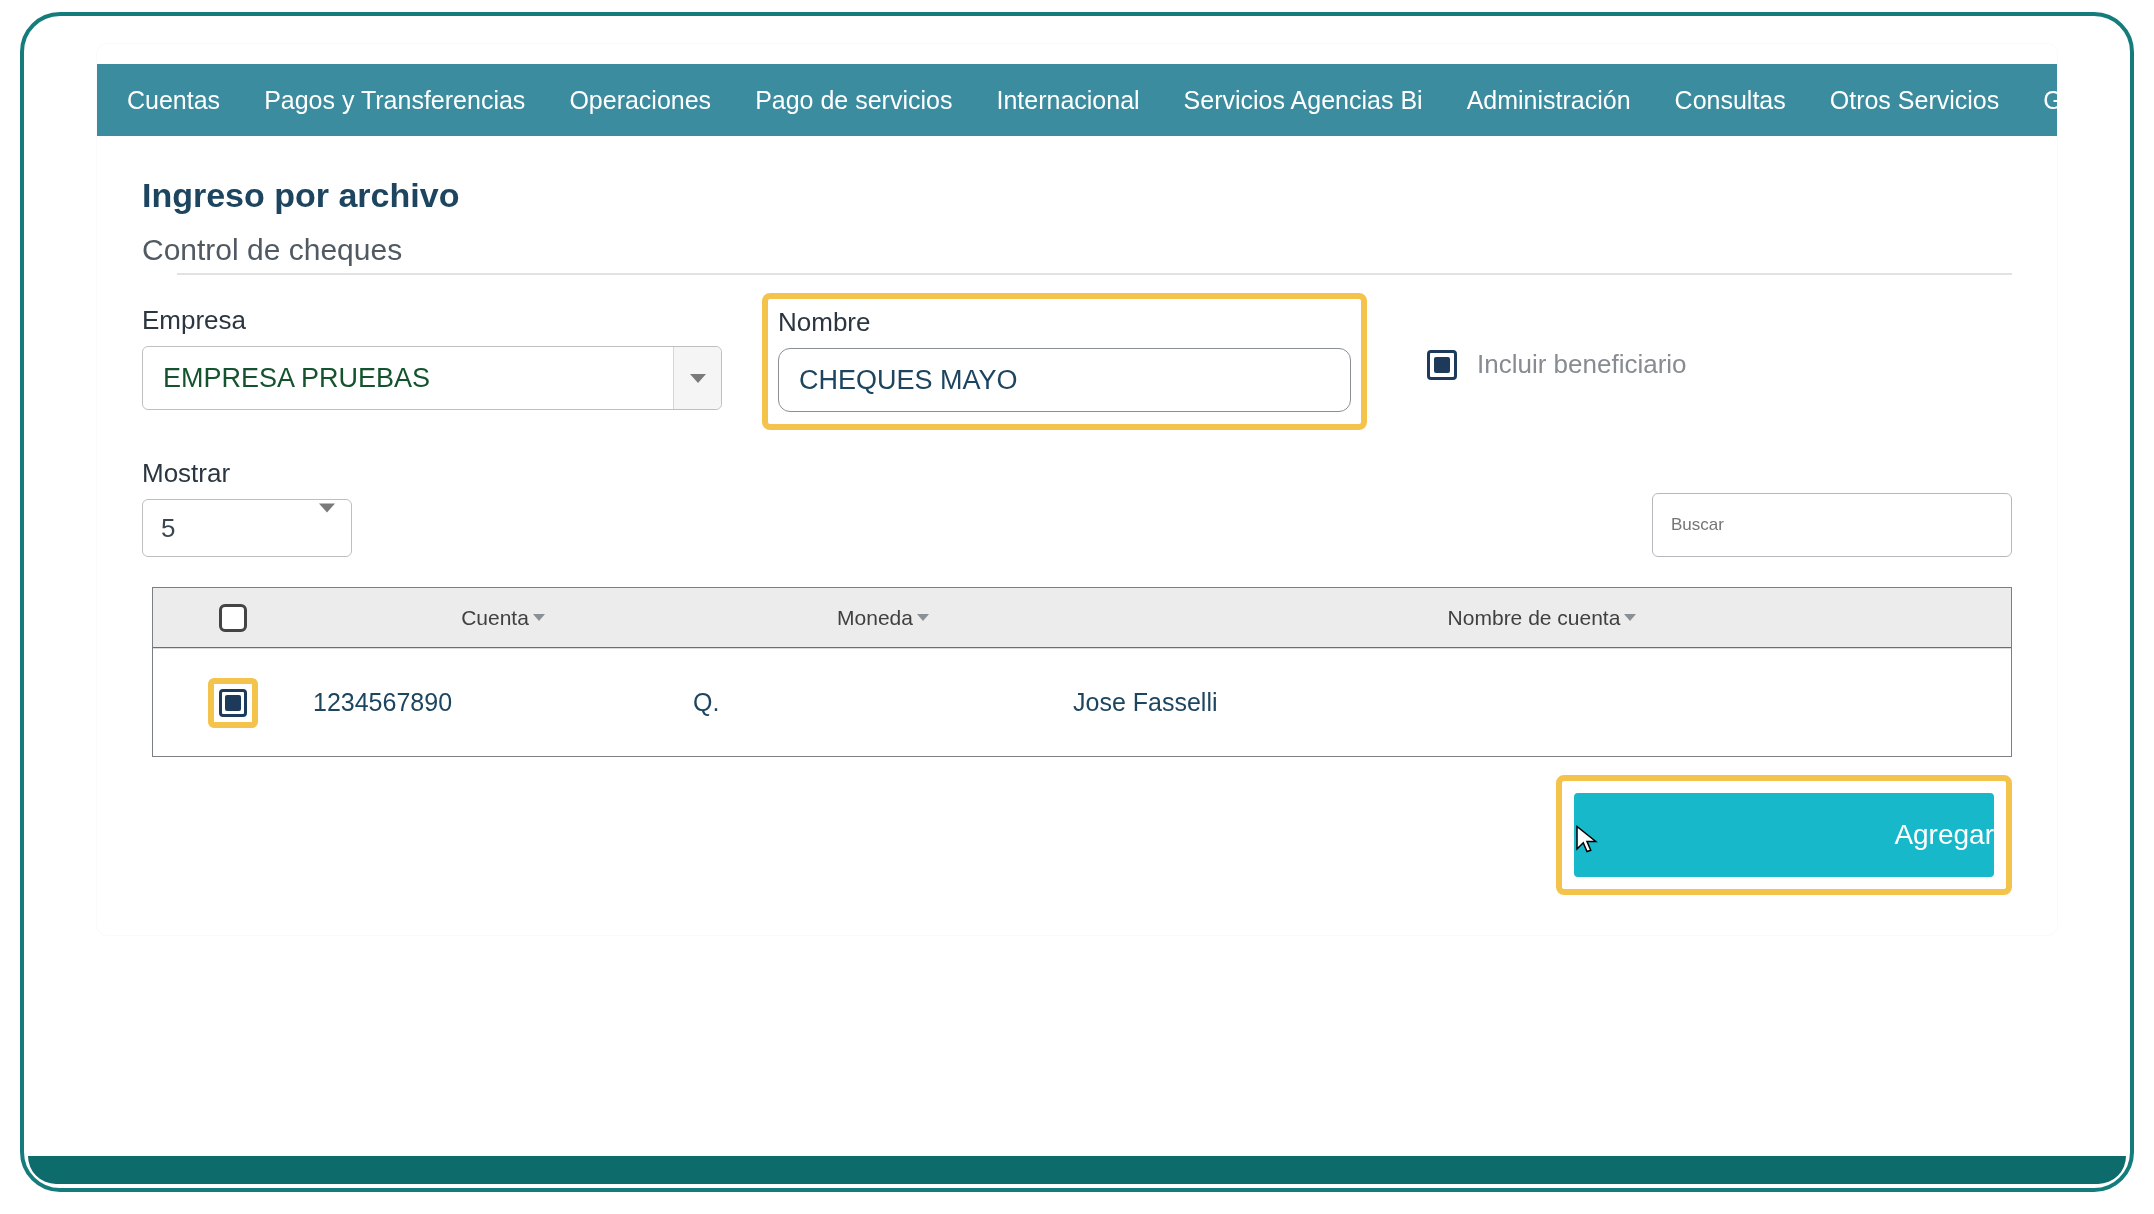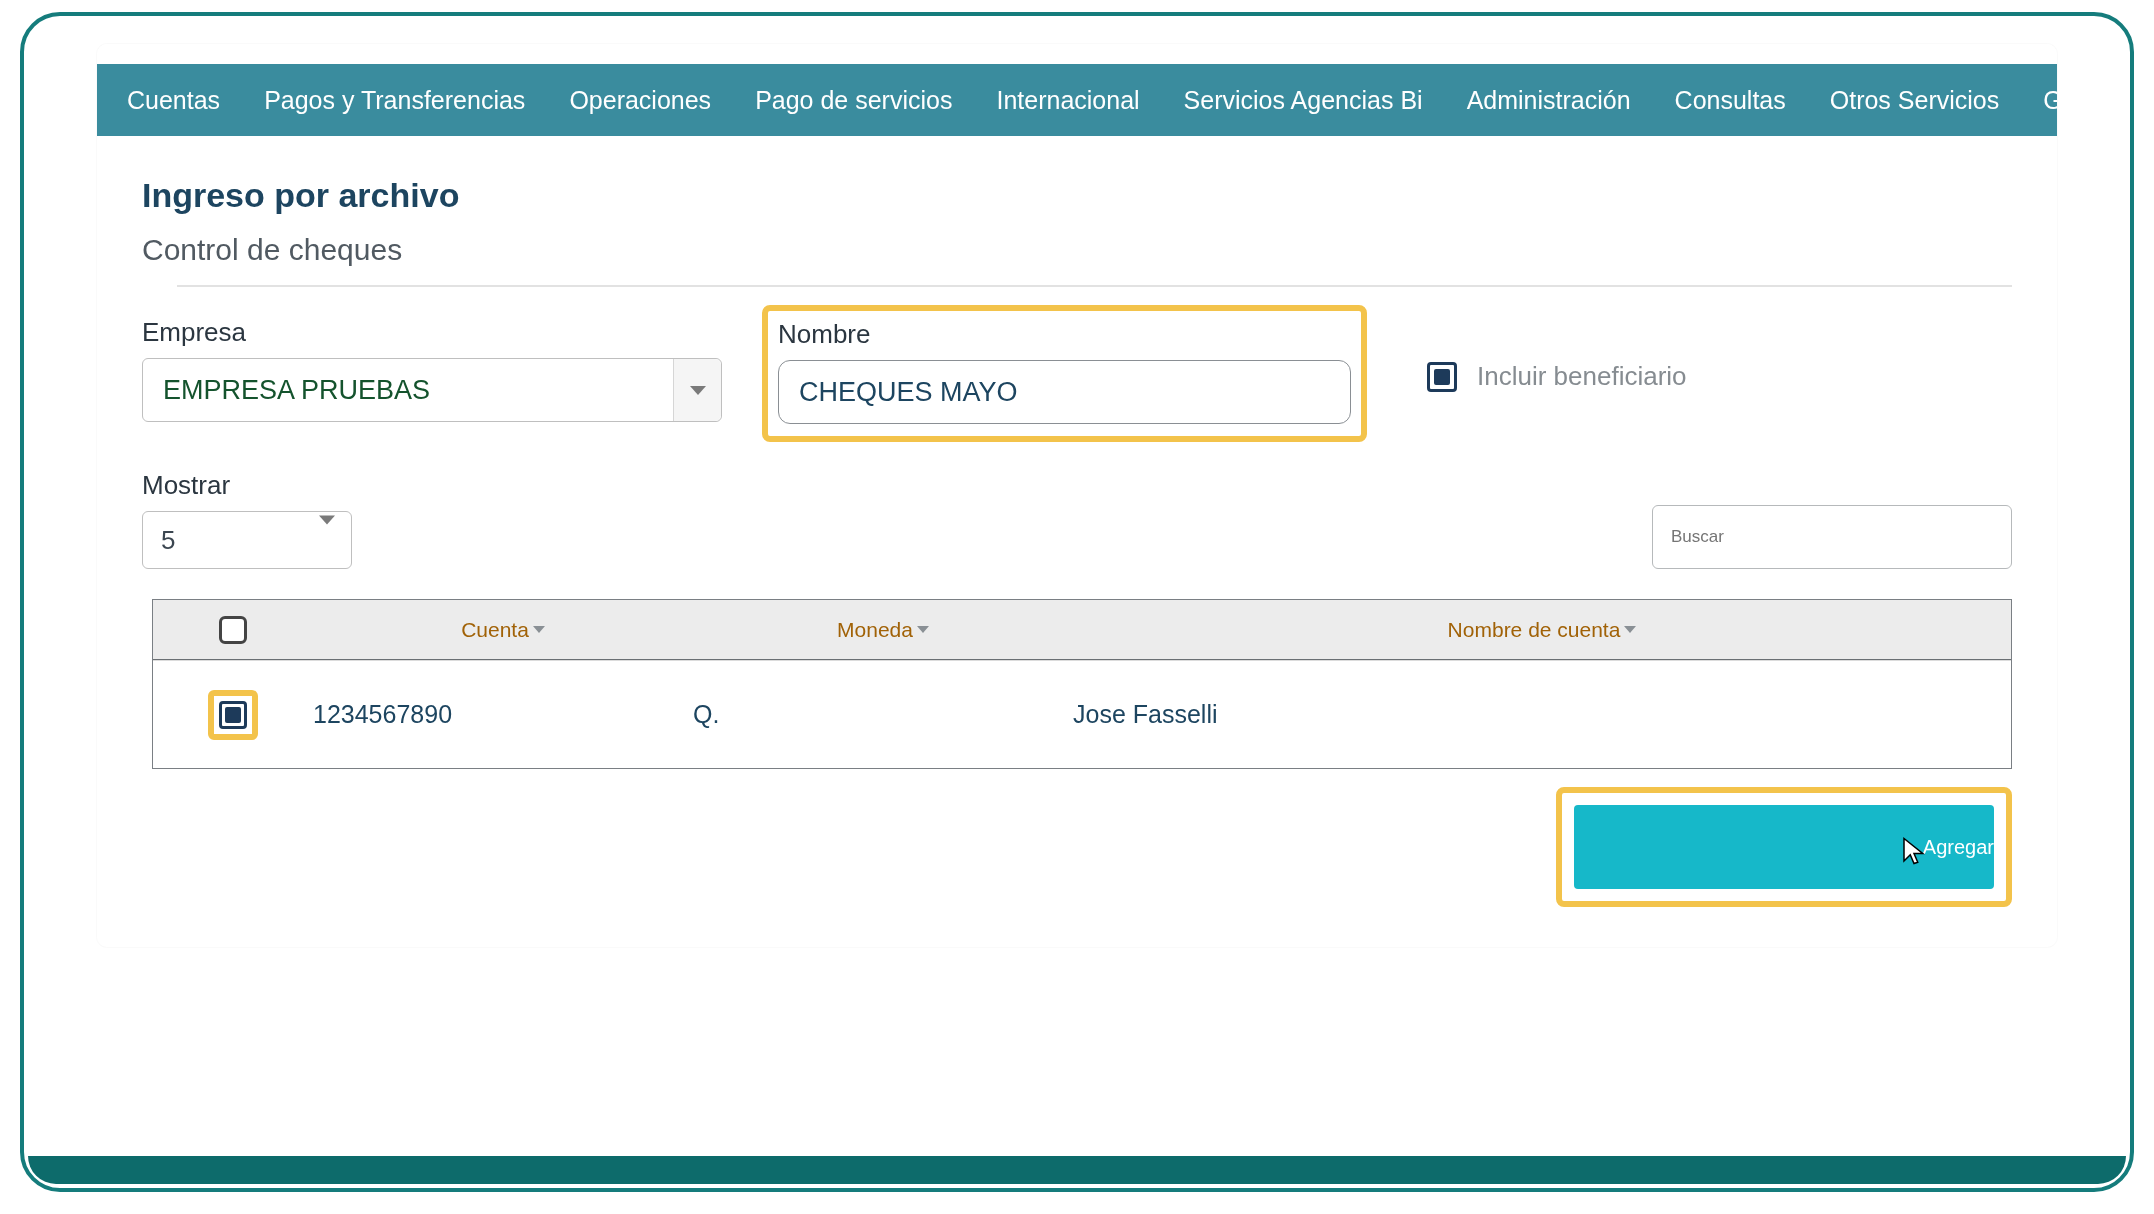--- a/index.html
+++ b/index.html
@@ -62,21 +62,21 @@
   .page-title {
     color: #1d4560;
     font-size: 34px;
     font-weight: 600;
     margin-bottom: 18px;
   }
   .page-subtitle {
     color: #515a62;
     font-size: 30px;
     font-weight: 400;
-    padding-bottom: 18px;
+    padding-bottom: 6px;
   }
   .hr {
     border: none;
     border-top: 2px solid #e2e2e2;
     margin: 0 0 30px 35px;
   }
   .form-row1 {
     display: flex;
     align-items: flex-start;
     gap: 40px;
@@ -189,21 +189,21 @@
   
   .tbl-wrap { margin-left: 10px; border:1px solid #7a7f84;}
   .tbl-head {
     background: #ececec;
     display:grid;
     grid-template-columns: 160px 380px 380px 1fr;
     align-items:center;
     height: 60px;
     border-bottom: 1.5px solid #6a6f73;
     font-size: 21px;
-    color:#a16207;
+    color:#404040;
   }
   .th { text-align:center; display:flex; justify-content:center; align-items:center; gap:4px;}
   .th .sort {
     width:0;height:0;
     border-left:6px solid transparent;
     border-right:6px solid transparent;
     border-top:7px solid #8a9095;
   }
   .th-check { display:flex; justify-content:center;}
   .head-cb {
@@ -251,26 +251,26 @@
   
   .add-row { display:flex; justify-content:flex-end; margin-top: 18px; }
   .add-hi {
     border: 6px solid #f3c34b;
     border-radius: 8px;
     padding: 12px;
   }
   .add-btn {
     background:#16b8c9;
     color:#fff;
-    font-size:20px;
+    font-size:28px;
     width: 420px;
     height: 84px;
     border:none;
     border-radius:4px;
-    display:flex; align-items:center; justify-content:flex-end;
+    display:flex; align-items:center; justify-content:space-between;
     cursor:pointer;
     position:relative;
   }
   .cursor-icon {
     width:26px; height:30px;
     fill:#fff; stroke:#000; stroke-width:1.2;
     margin-right: -4px;
     transform: translateY(4px);
   }
 </style>

